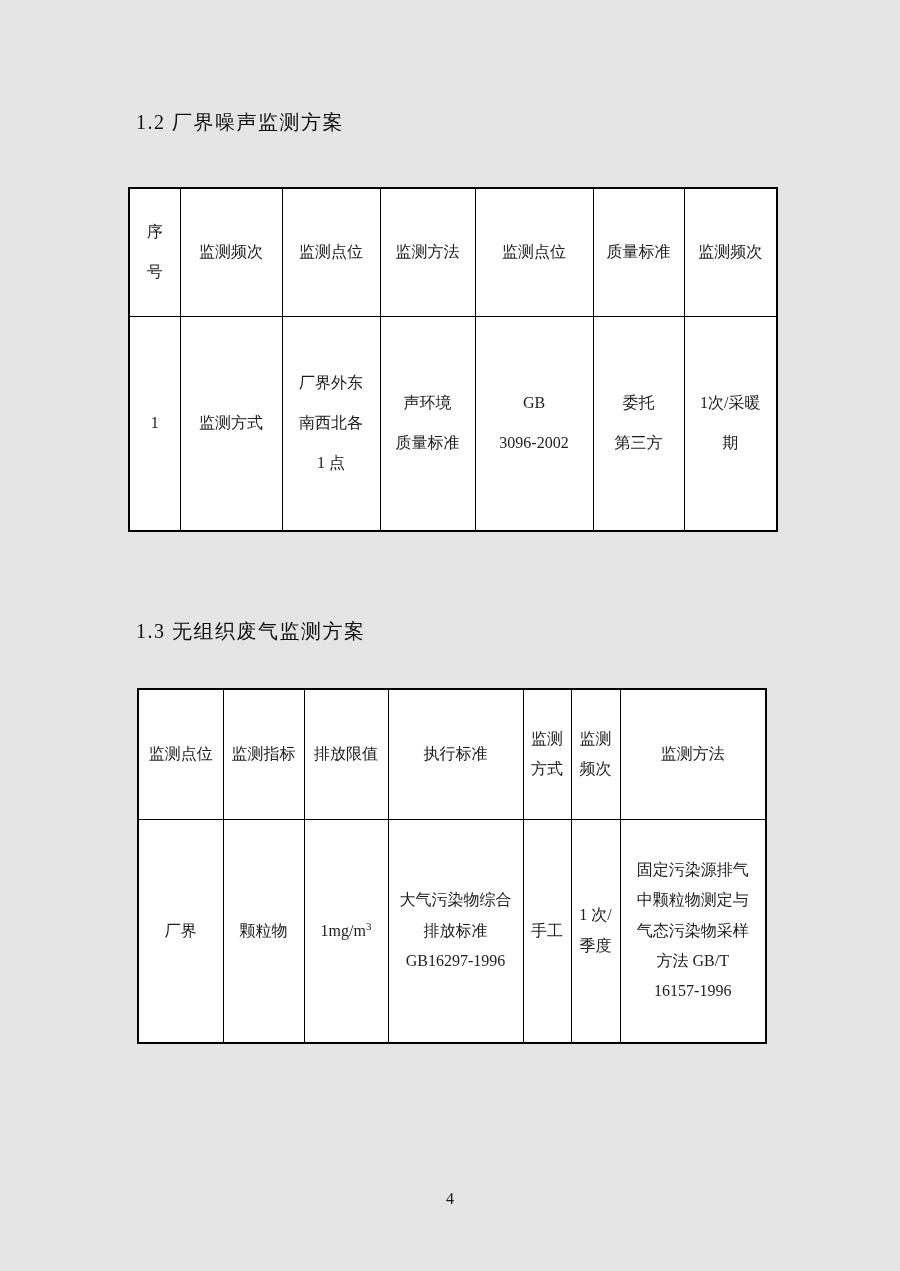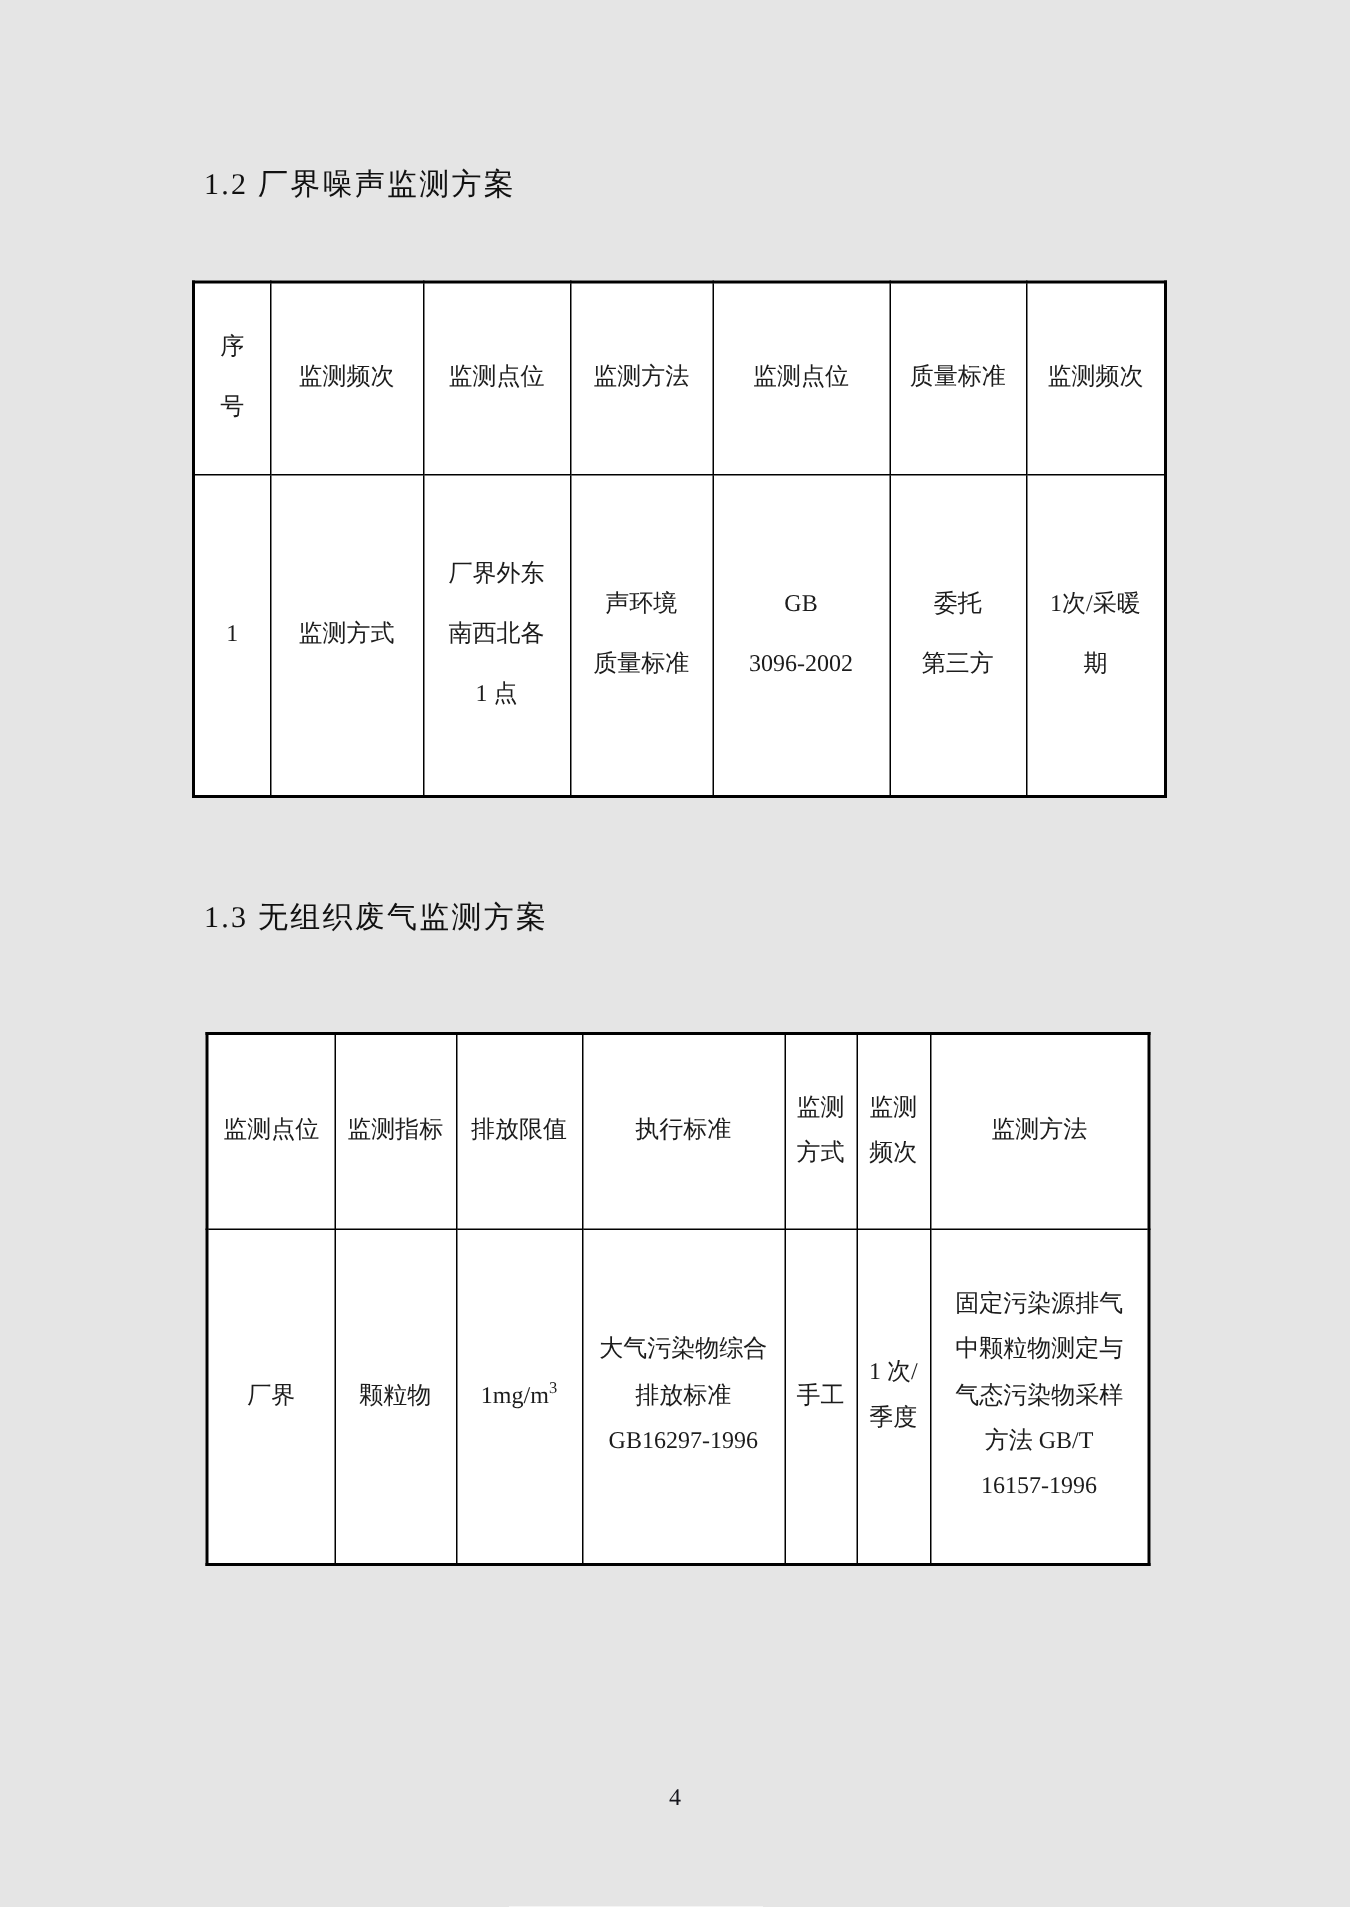--- a/index.html
+++ b/index.html
@@ -19,21 +19,21 @@
   }
   .heading {
     position: absolute;
     left: 136px;
     font-size: 20px;
     letter-spacing: 1.5px;
     color: #111111;
     white-space: nowrap;
   }
   .heading-1 { top: 109px; }
-  .heading-2 { top: 598px; }
+  .heading-2 { top: 618px; }
 
   table.doc-table {
     position: absolute;
     border-collapse: collapse;
     table-layout: fixed;
     border: 2px solid #000000;
     background: #ffffff;
   }
   table.doc-table td {
     border: 1px solid #000000;

